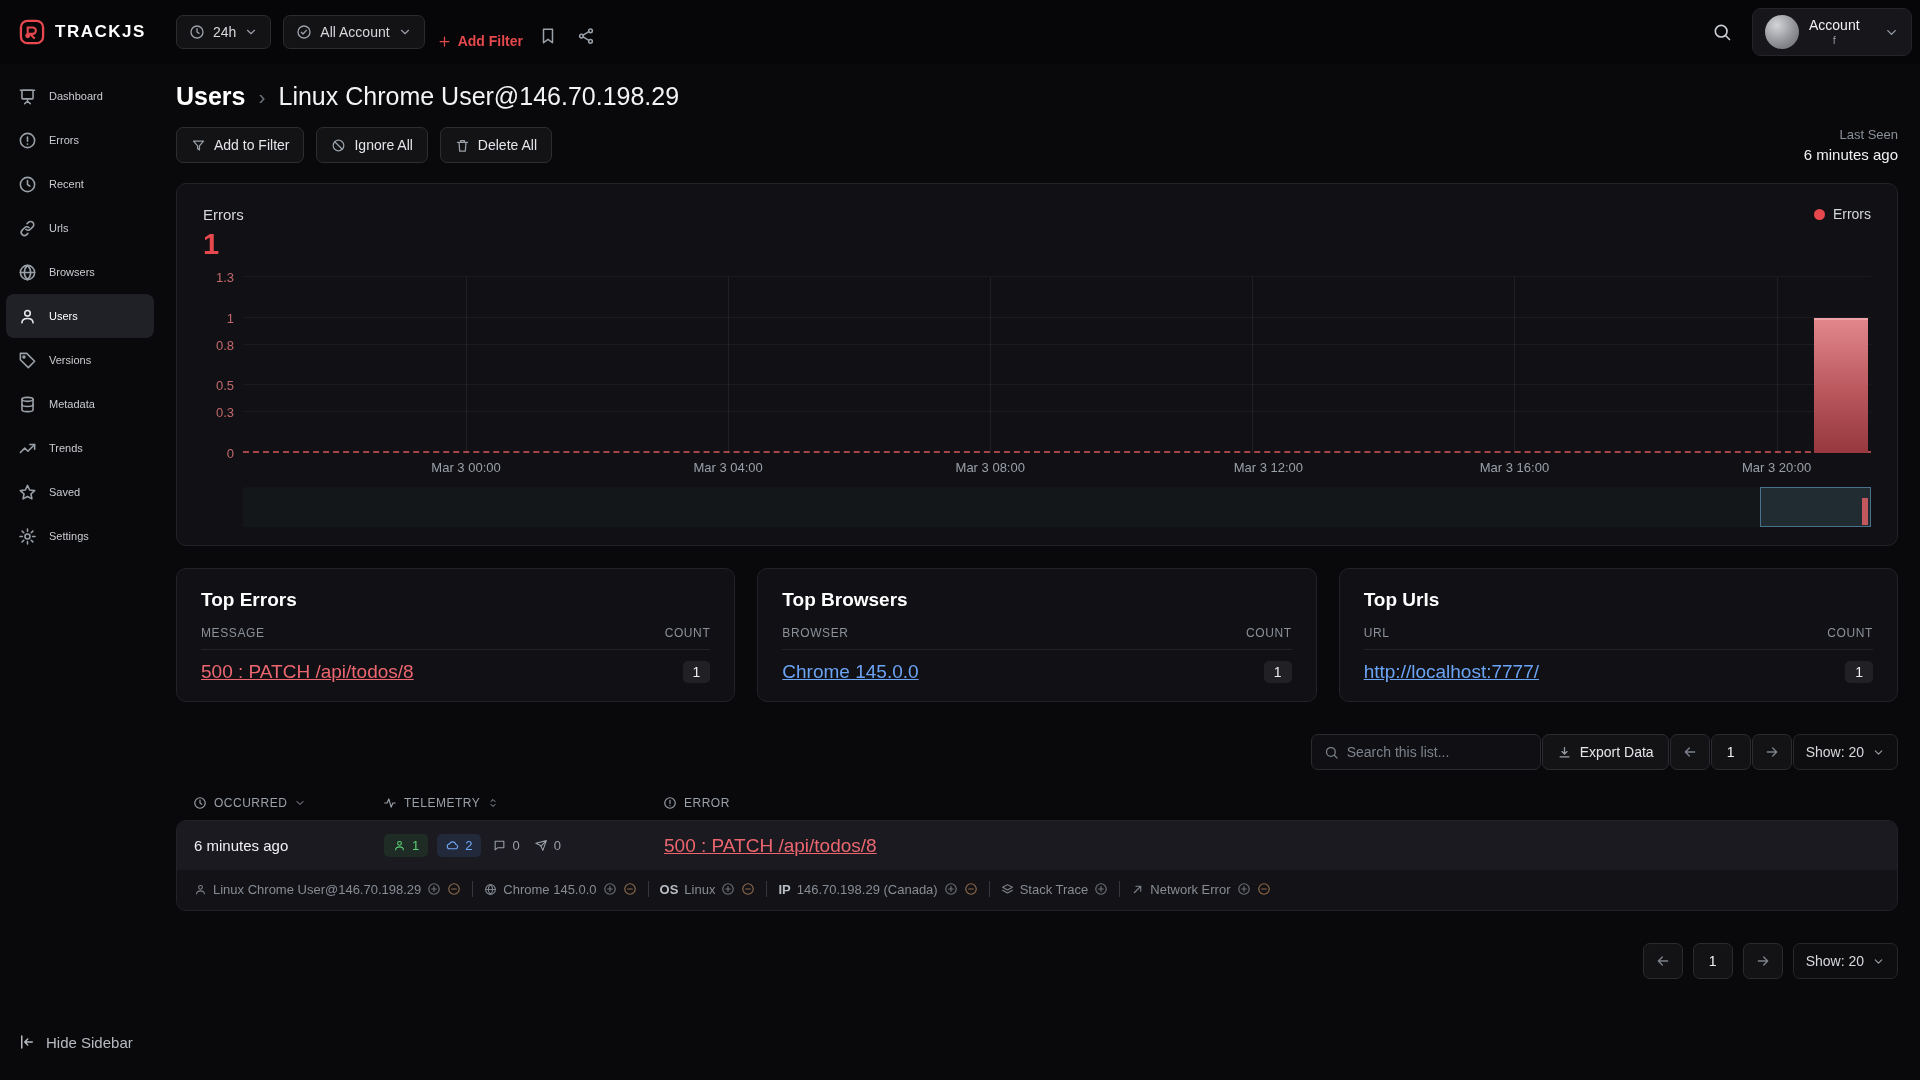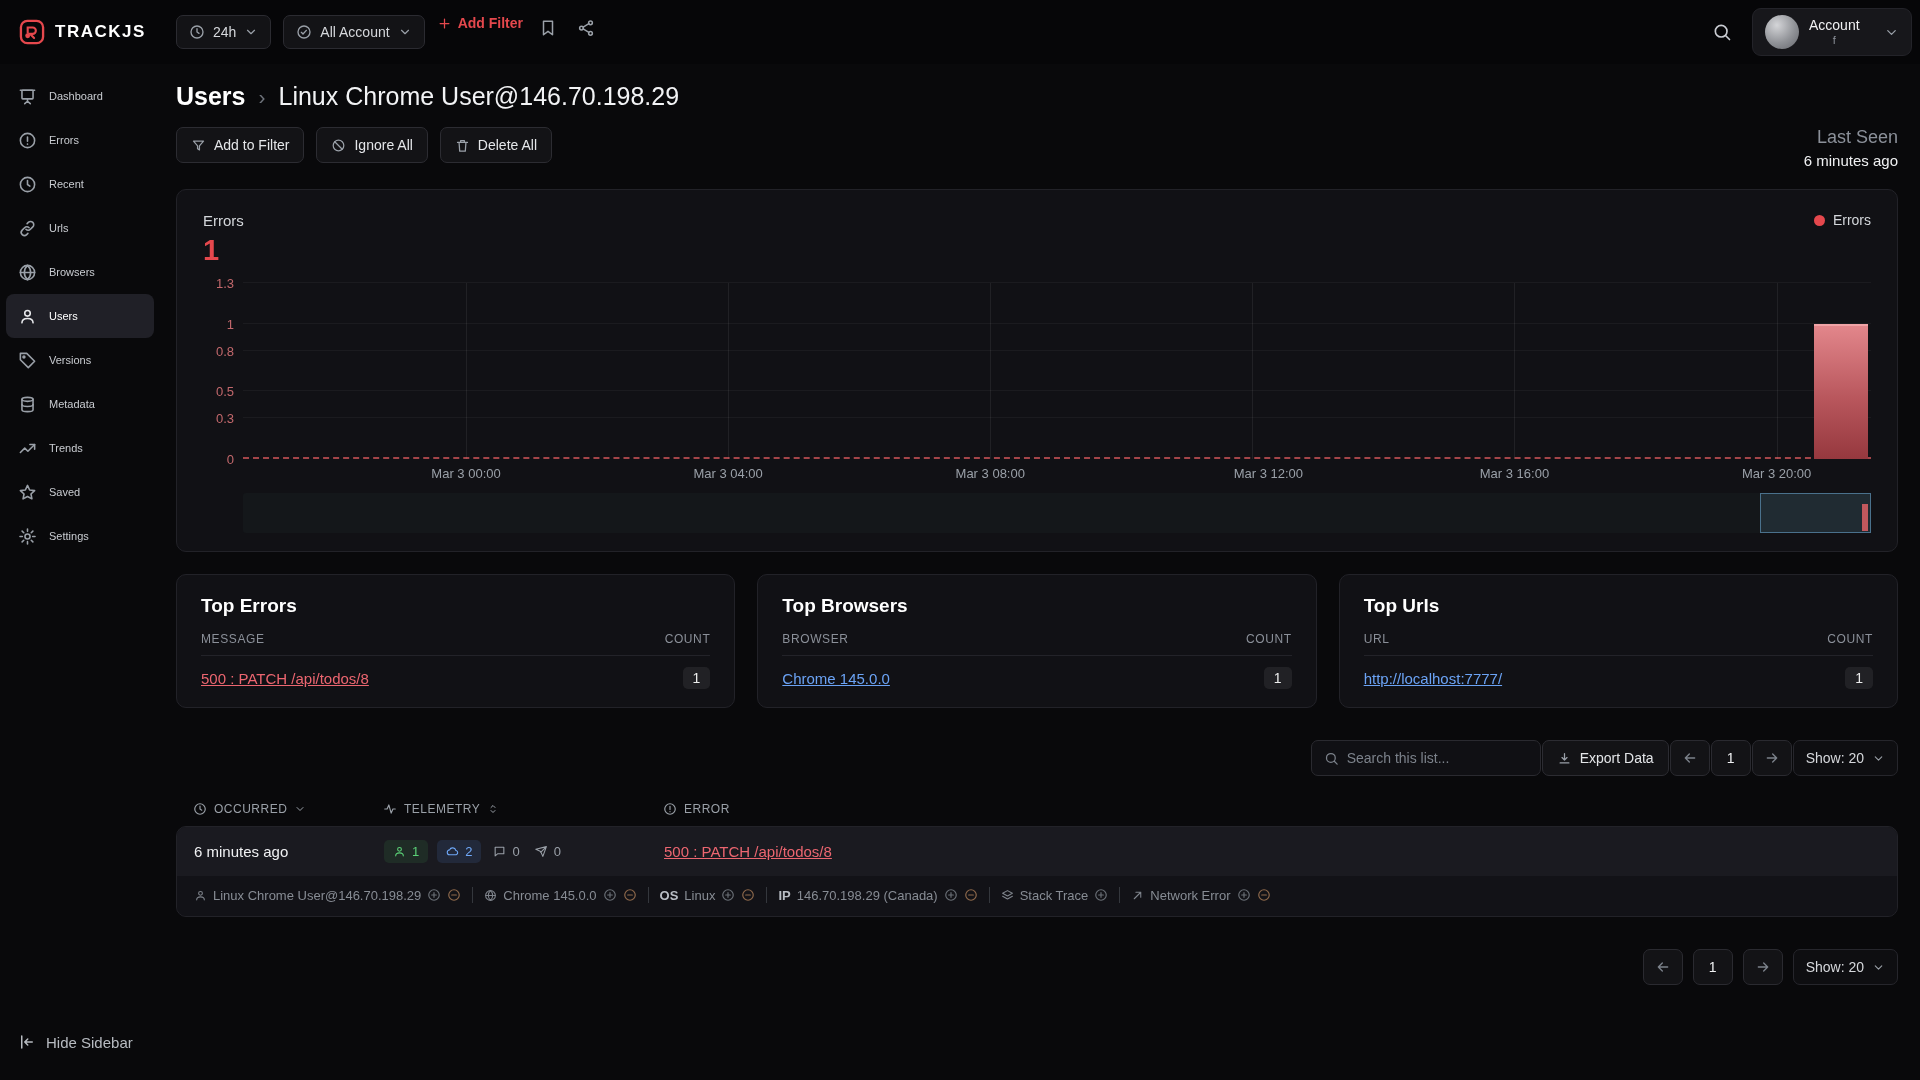--- a/index.html
+++ b/index.html
@@ -5,21 +5,21 @@
   * { margin:0; padding:0; box-sizing:border-box; }
   html,body { width:1920px; height:1080px; background:#09090b; color:#e6e7ea;
               font-family:"Liberation Sans", sans-serif; overflow:hidden; }
   .ic { stroke:currentColor; fill:none; stroke-width:2; stroke-linecap:round; stroke-linejoin:round; }
   button { font-family:inherit; cursor:pointer; }
 
   
   .topbar { height:64px; display:flex; align-items:center; background:#060608; }
   .brand { width:160px; display:flex; align-items:center; gap:9px; padding-left:18px; flex:none; }
   .brand-text { font-weight:bold; font-size:17px; letter-spacing:1.5px; color:#fff; }
-  .topbar-controls { display:flex; align-items:flex-start; gap:12px; padding-left:16px; }
+  .topbar-controls { display:flex; align-items:flex-end; gap:12px; padding-left:16px; }
   .pill { display:flex; align-items:center; gap:8px; background:#131316; border:1px solid #2b2b31;
           color:#d6d8dc; height:34px; padding:0 12px; border-radius:7px; font-size:14px; }
   .pill .muted { color:#9aa0a8; display:flex; }
   .textbtn { display:flex; align-items:center; gap:6px; background:none; border:none;
              color:#e5484d; font-size:14px; font-weight:bold; }
   .iconbtn { background:none; border:none; color:#9aa0a8; display:flex; padding:4px; }
   .topbar-right { margin-left:auto; display:flex; align-items:center; gap:16px; padding-right:8px; }
   .search-top { color:#c9ccd2; display:flex; }
   .account { display:flex; align-items:center; gap:10px; background:#17171b; border:1px solid #232329;
              border-radius:9px; padding:6px 12px; min-width:160px; }
@@ -46,21 +46,21 @@
   
   .breadcrumb { display:flex; align-items:center; gap:13px; font-size:25px; }
   .breadcrumb .root { font-weight:bold; color:#fff; }
   .breadcrumb .sep { color:#6f747c; font-size:21px; }
   .breadcrumb .current { color:#f2f3f5; font-weight:normal; }
   .actions-row { display:flex; align-items:flex-start; gap:12px; margin-top:16px; }
   .btn { display:flex; align-items:center; gap:8px; background:#131316; border:1px solid #2c2c32;
          color:#e4e6e9; height:36px; padding:0 14px; border-radius:7px; font-size:14px; }
   .btn .icw { color:#9aa0a8; display:flex; }
   .last-seen { margin-left:auto; text-align:right; }
-  .last-seen .lbl { color:#8b9099; font-size:18px; }
+  .last-seen .lbl { color:#8b9099; font-size:13px; }
   .last-seen .val { color:#f0f1f3; font-size:15px; margin-top:4px; }
 
   
   .card { background:#111115; border:1px solid #222228; border-radius:10px; }
 
   .chart-card { margin-top:20px; padding:22px 26px 18px; }
   .chart-head { display:flex; justify-content:space-between; align-items:flex-start; }
   .chart-title { font-size:15px; color:#d4d7db; }
   .legend { display:flex; align-items:center; gap:8px; color:#d4d7db; font-size:14px; }
   .legend-dot { width:11px; height:11px; border-radius:50%; background:#e5484d; }
@@ -79,21 +79,21 @@
   .brush { margin-left:40px; margin-top:10px; height:40px; background:#14171a; border-radius:3px; position:relative; }
   .brush-sel { position:absolute; top:0; bottom:0; background:rgba(98,148,182,0.16); border:1px solid #4a718c; }
   .brush-bar { position:absolute; right:2px; bottom:1px; width:6px; height:72%; background:#c2585d; }
 
   .cards-row { display:flex; gap:22px; margin-top:22px; }
   .top-card { flex:1; padding:20px 24px 18px; }
   .top-card h3 { font-size:19px; color:#fff; font-weight:bold; }
   .cols { display:flex; justify-content:space-between; margin-top:15px; padding-bottom:9px;
           border-bottom:1px solid #232329; color:#8b9099; font-size:12px; letter-spacing:0.6px; }
   .card-row { display:flex; justify-content:space-between; align-items:center; margin-top:11px; }
-  a.lnk { text-decoration:underline; font-size:15px; }
+  a.lnk { text-decoration:underline; font-size:19px; }
   a.lnk.err { color:#ec6670; }
   a.lnk.blue { color:#6ba3f5; }
   .count-badge { background:rgba(255,255,255,0.07); border-radius:5px; padding:3px 10px; font-size:14px; color:#eceded; }
 
   
   .list-toolbar { display:flex; justify-content:flex-end; align-items:center; gap:1px; margin-top:32px; }
   .search-box { display:flex; align-items:center; gap:8px; background:#101014; border:1px solid #2a2a30;
                 border-radius:7px; height:36px; padding:0 12px; width:230px; color:#7c828b; }
   .search-box input { background:none; border:none; outline:none; color:#d6d8dc; font-size:14px; width:100%; }
   .search-box input::placeholder { color:#7c828b; }

